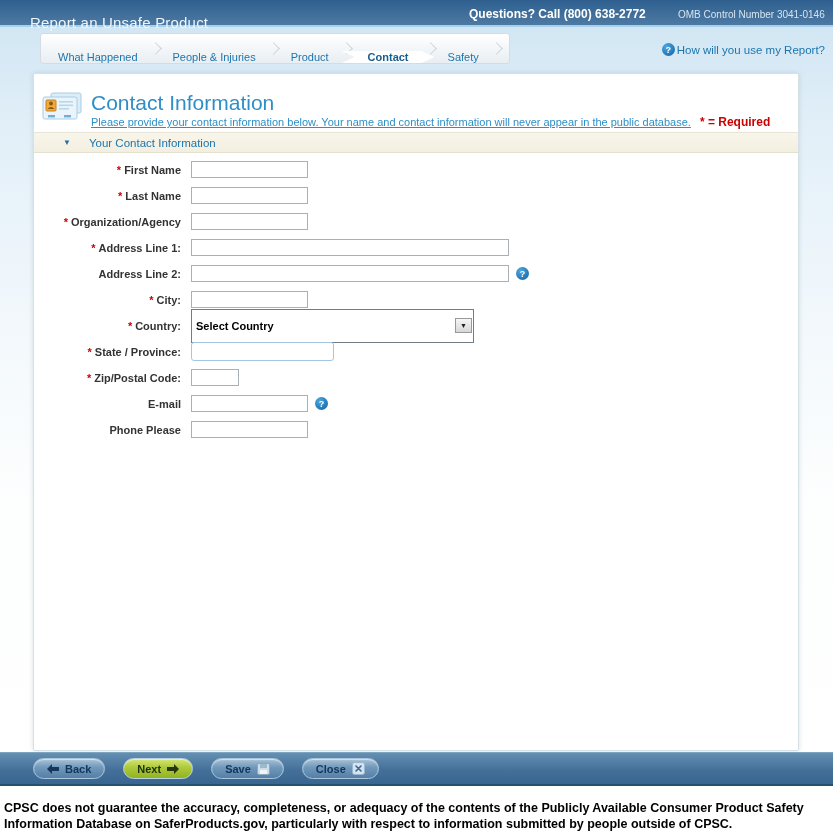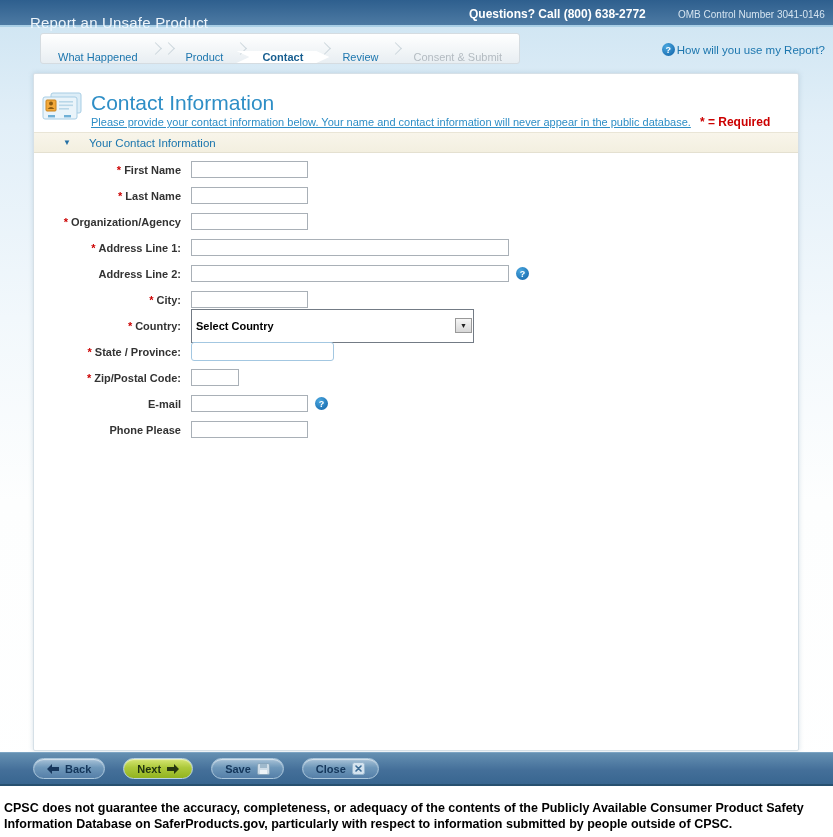--- a/index.html
+++ b/index.html
@@ -92,28 +92,28 @@
 
   <div class="topbar">
     <div class="topbar-title">Report an Unsafe Product</div>
     <div class="topbar-questions">Questions? Call (800) 638-2772</div>
     <div class="topbar-omb">OMB Control Number 3041-0146</div>
   </div>
 
   <div class="steps-wrap">
     <div class="step">What Happened</div>
     <div class="step-sep"></div>
+    <div class="step">People &amp; Injuries</div>
     <div class="step-sep"></div>
     <div class="step">Product</div>
     <div class="step-sep"></div>
     <div class="step active">Contact</div>
     <div class="step-sep"></div>
-    <div class="step">Review</div>
-    <div class="step-sep"></div>
-    <div class="step disabled">Consent &amp; Submit</div>
+    <div class="step">Safety</div>
+    <div class="step-sep"></div>
   </div>
 
   <div class="help-link">
     <span class="qmark">?</span>
     <span>How will you use my Report?</span>
   </div>
 
   <div class="card">
 
     <div class="card-icon">

